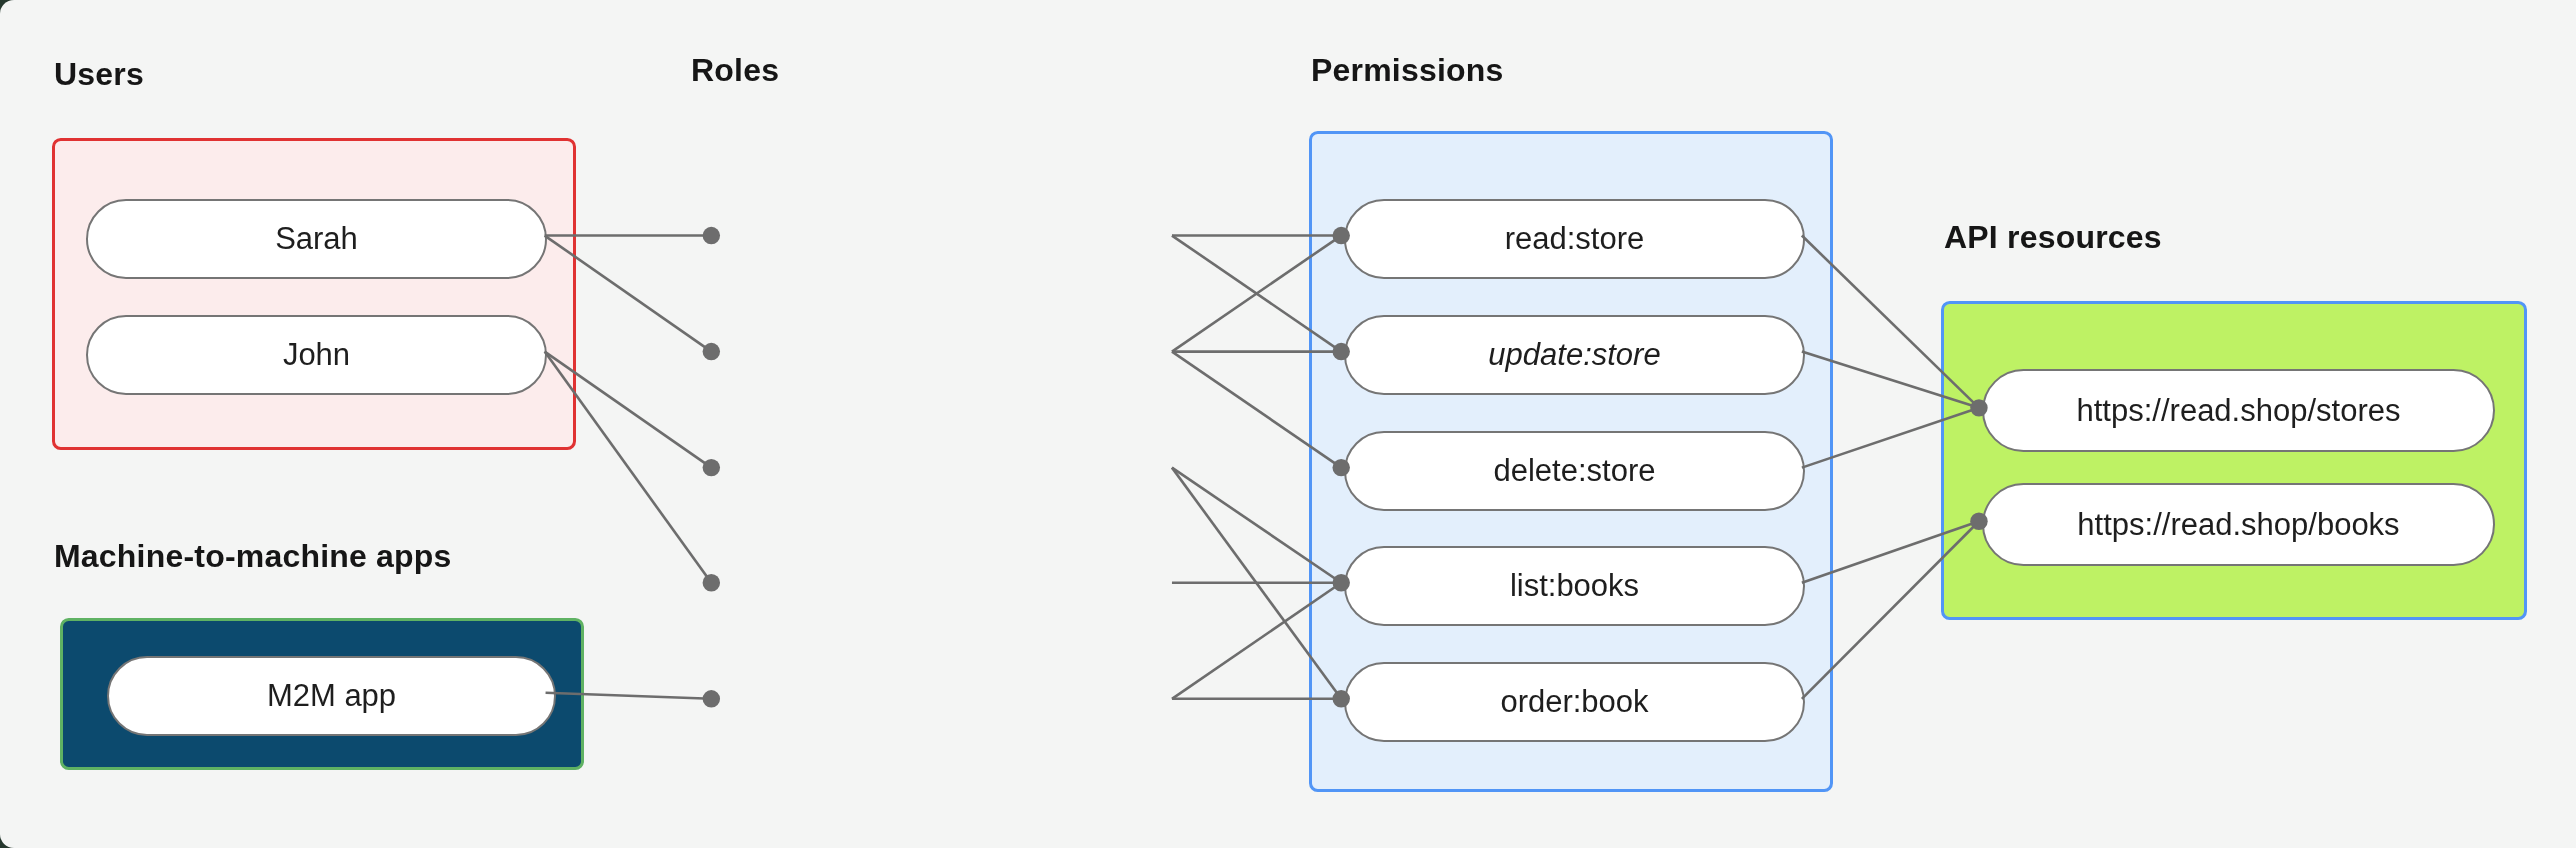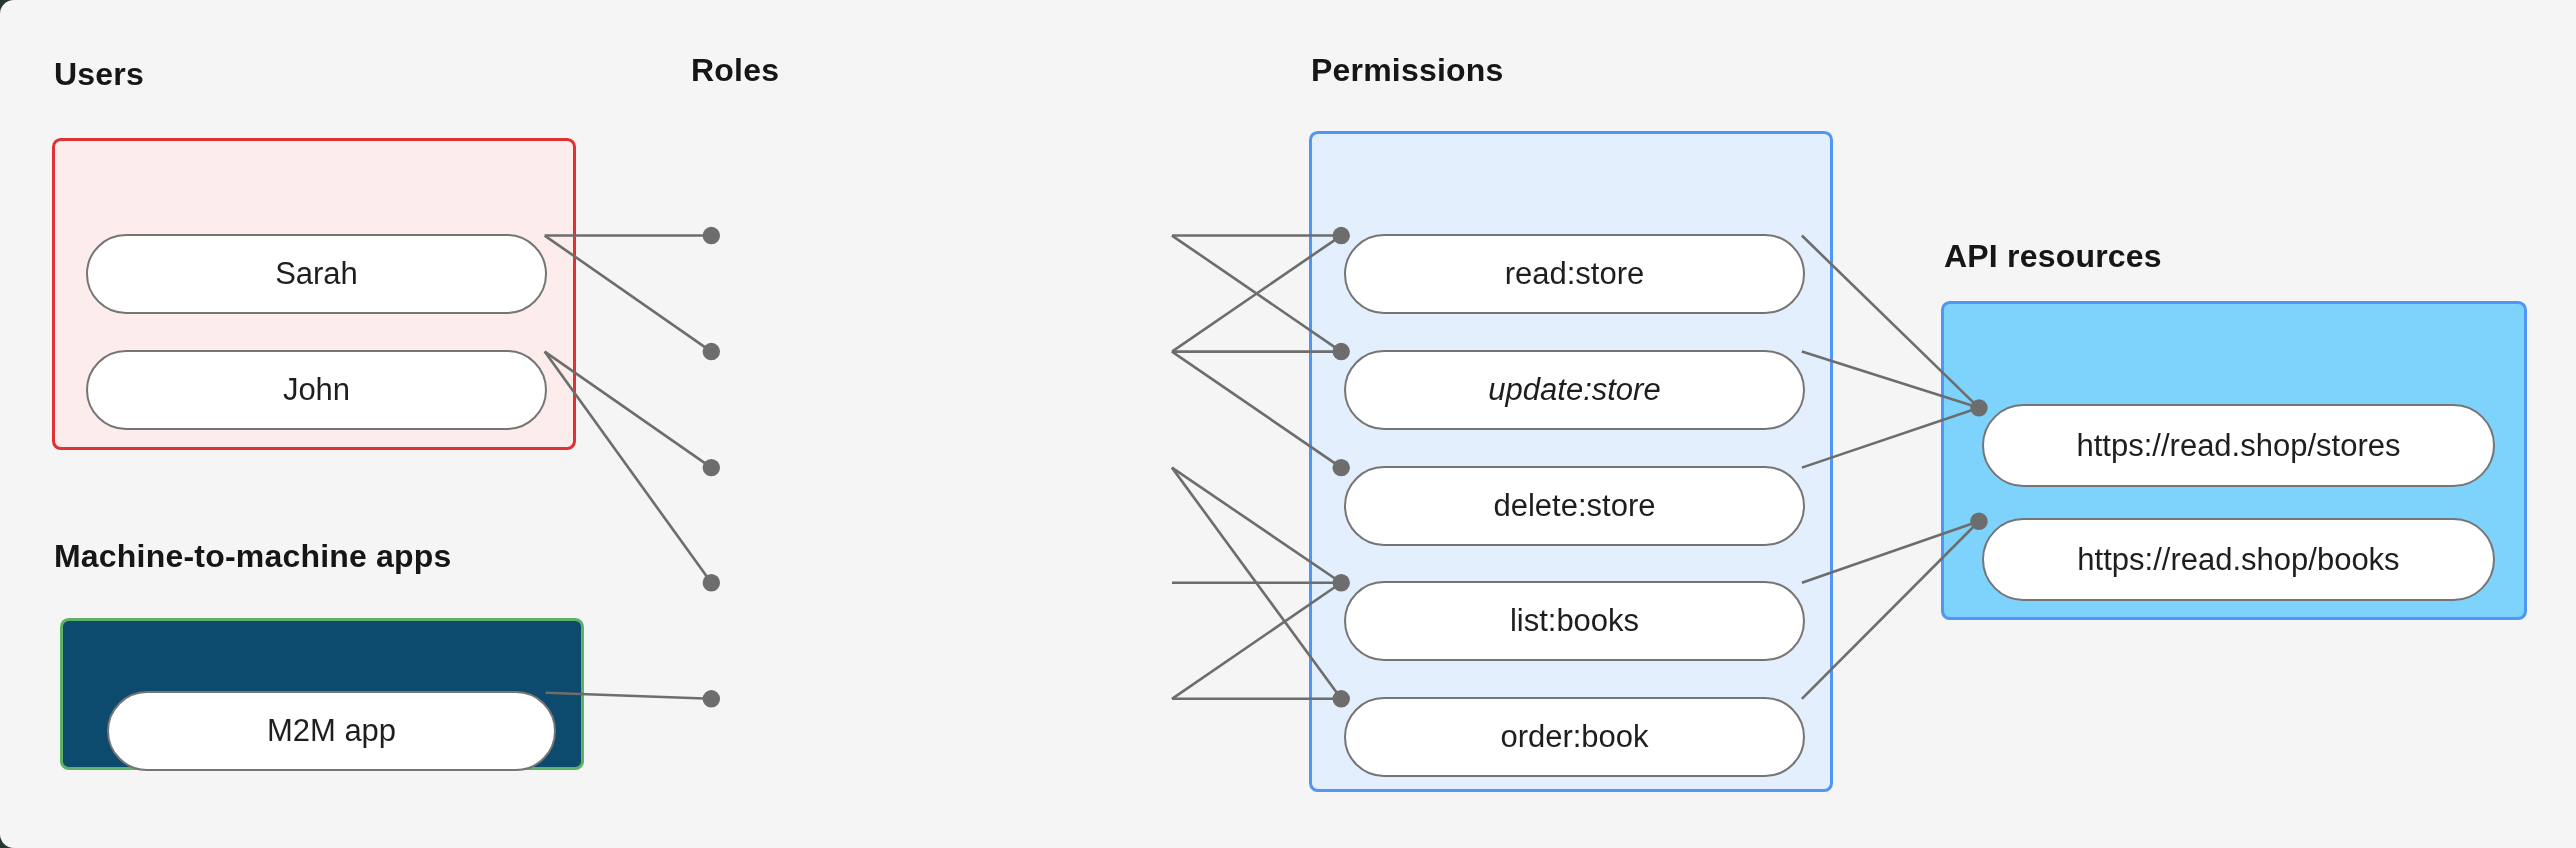--- a/index.html
+++ b/index.html
@@ -21,21 +21,20 @@
   .group-box{
     position:absolute;border-radius:8.7px;box-sizing:border-box;
     border:3.5px solid transparent;
   }
   .pill{
     position:absolute;box-sizing:border-box;
     background:#ffffff;border:2.6px solid #757575;border-radius:52px;
     display:flex;align-items:center;justify-content:center;
     font-size:31px;color:#1e1e1e;white-space:nowrap;
     z-index:2;
-    margin-top:35px;
   }
   #wires{
     position:absolute;left:0;top:0;z-index:4;pointer-events:none;
   }
 </style>
 </head>
 <body>
 
 <div id="canvas">
 
@@ -60,22 +59,22 @@
   <div class="group-box" style="left: 1309px; top: 131px; width: 524px; height: 661px; border-color: rgb(81, 149, 246); background: rgb(227, 239, 252);">
     <div class="pills">
         <div class="pill" style="left: 32px; top: 65px; width: 461px; height: 80px;">read:store</div>
         <div class="pill" style="left: 32px; top: 181px; width: 461px; height: 80px; font-style: italic;">update:store</div>
         <div class="pill" style="left: 32px; top: 297px; width: 461px; height: 80px;">delete:store</div>
         <div class="pill" style="left: 32px; top: 412px; width: 461px; height: 80px;">list:books</div>
         <div class="pill" style="left: 32px; top: 528px; width: 461px; height: 80px;">order:book</div>
       </div>
   </div>
 
-  <h2 class="group-label" style="left:1944px;top:238px;">API resources</h2>
-  <div class="group-box" style="left: 1941px; top: 301px; width: 586px; height: 319px; border-color: rgb(81, 149, 246); background: #7dd3fc;">
+  <h2 class="group-label" style="left:1944px;top:219px;">API resources</h2>
+  <div class="group-box" style="left: 1941px; top: 301px; width: 586px; height: 319px; border-color: rgb(81, 149, 246); background: #bef264;">
     <div class="pills">
         <div class="pill" style="left: 38px; top: 65px; width: 513px; height: 83px;">https://read.shop/stores</div>
         <div class="pill" style="left: 38px; top: 179px; width: 513px; height: 83px;">https://read.shop/books</div>
       </div>
   </div>
 
   <svg id="wires" width="2576" height="848" viewBox="0 0 2952 972">
       <line x1="624" y1="270" x2="815" y2="270" stroke="#6d6d6d" stroke-width="3"></line>
       <line x1="624" y1="270" x2="815" y2="403" stroke="#6d6d6d" stroke-width="3"></line>
       <line x1="624" y1="403" x2="815" y2="536" stroke="#6d6d6d" stroke-width="3"></line>

